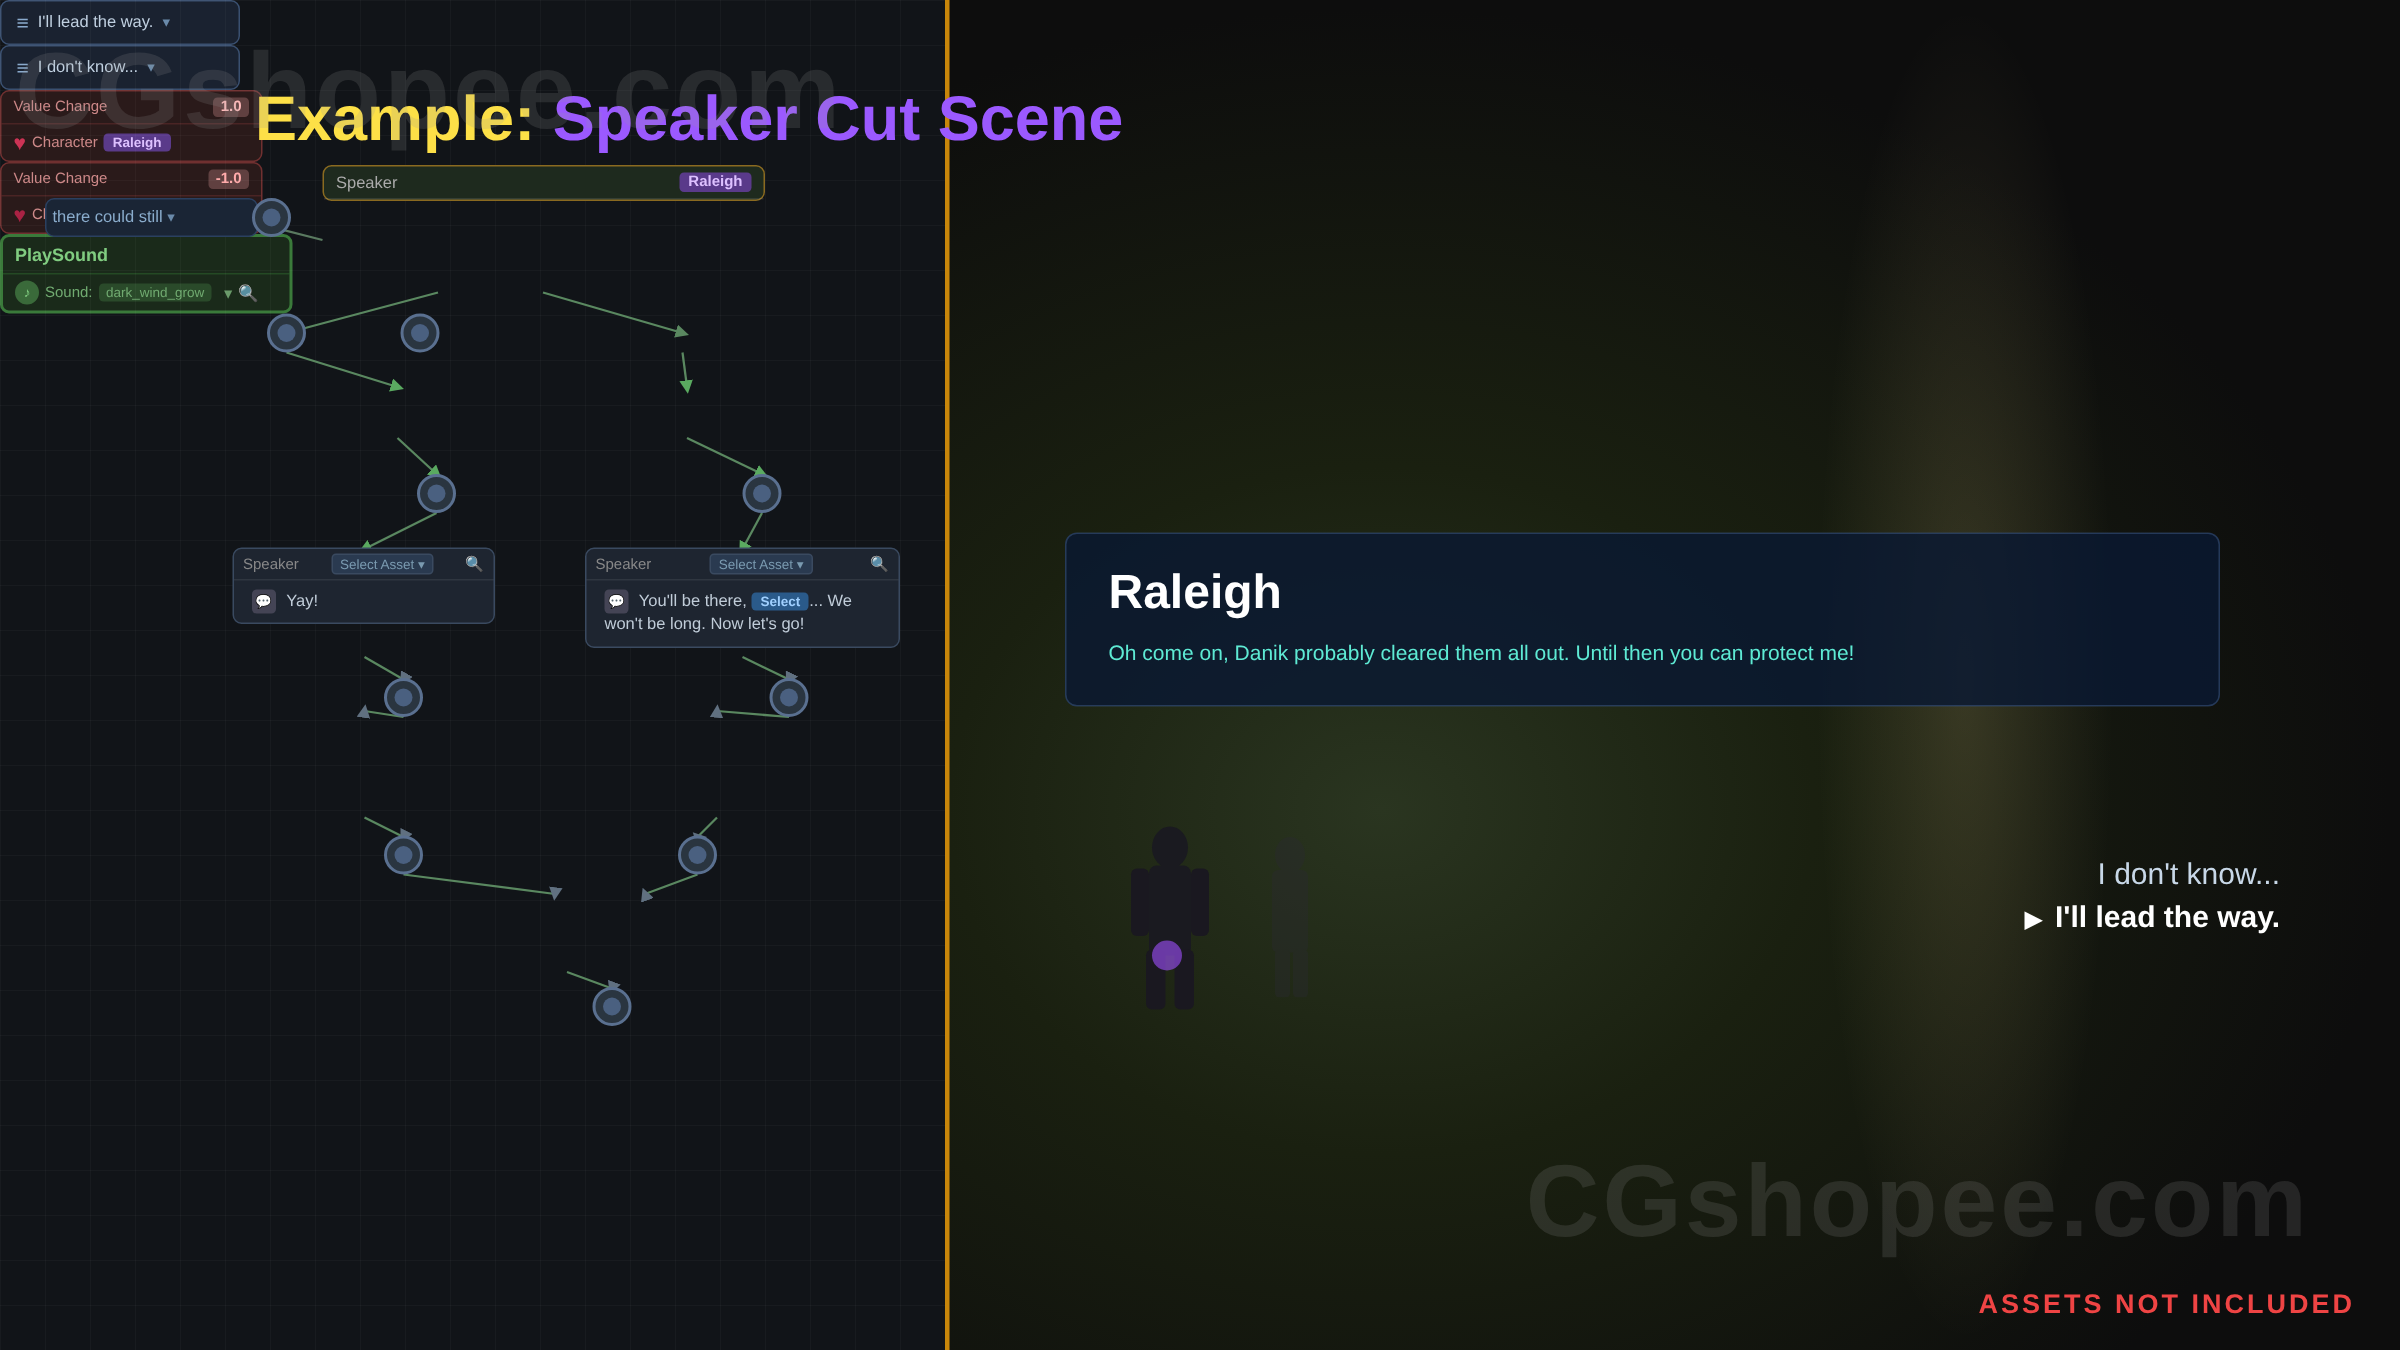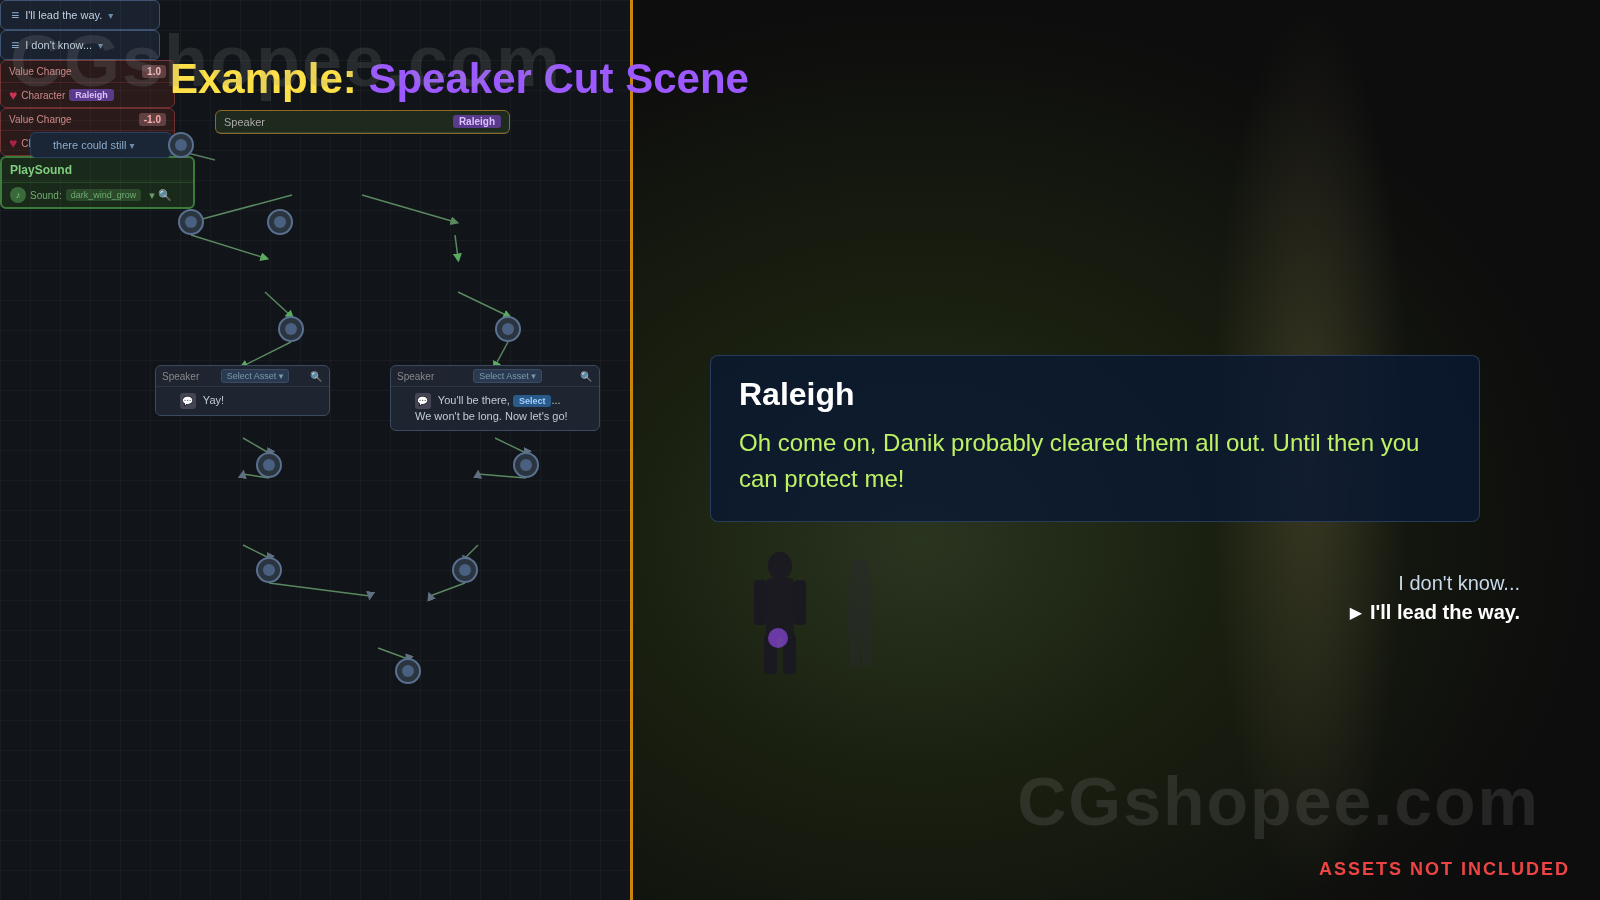--- a/index.html
+++ b/index.html
@@ -230,21 +230,21 @@
       background: #2a3a50;
       border: 1px solid #3a4a60;
       border-radius: 3px;
       padding: 1px 5px;
       font-size: 9px;
       color: #7a9ab0;
       cursor: pointer;
     }
 
     .sub-node-body {
-      padding: 6px 24px;
+      padding: 6px 12px;
       font-size: 11px;
       color: #c0ccd8;
       line-height: 1.4;
     }
 
     
     .value-node-left {
       left: 155px;
       top: 473px;
       width: 175px;
@@ -385,21 +385,21 @@
     }
 
     
     .partial-node {
       left: 30px;
       top: 132px;
       width: 142px;
       background: #1a2535;
       border: 1.5px solid #2a4060;
       border-radius: 6px;
-      padding: 6px 22px;
+      padding: 6px 4px;
       font-size: 11px;
       color: #8aaccc;
     }
 
     
     .dialogue-box {
       position: absolute;
       left: 80px;
       top: 355px;
       width: 770px;
@@ -410,22 +410,22 @@
     }
 
     .dialogue-character-name {
       font-size: 32px;
       font-weight: bold;
       color: #ffffff;
       margin-bottom: 12px;
     }
 
     .dialogue-text {
-      font-size: 24px;
-      color: #bef264;
+      font-size: 14px;
+      color: #5eead4;
       line-height: 1.5;
     }
 
     .choice-options {
       position: absolute;
       right: 80px;
       bottom: 270px;
       text-align: right;
     }
 

